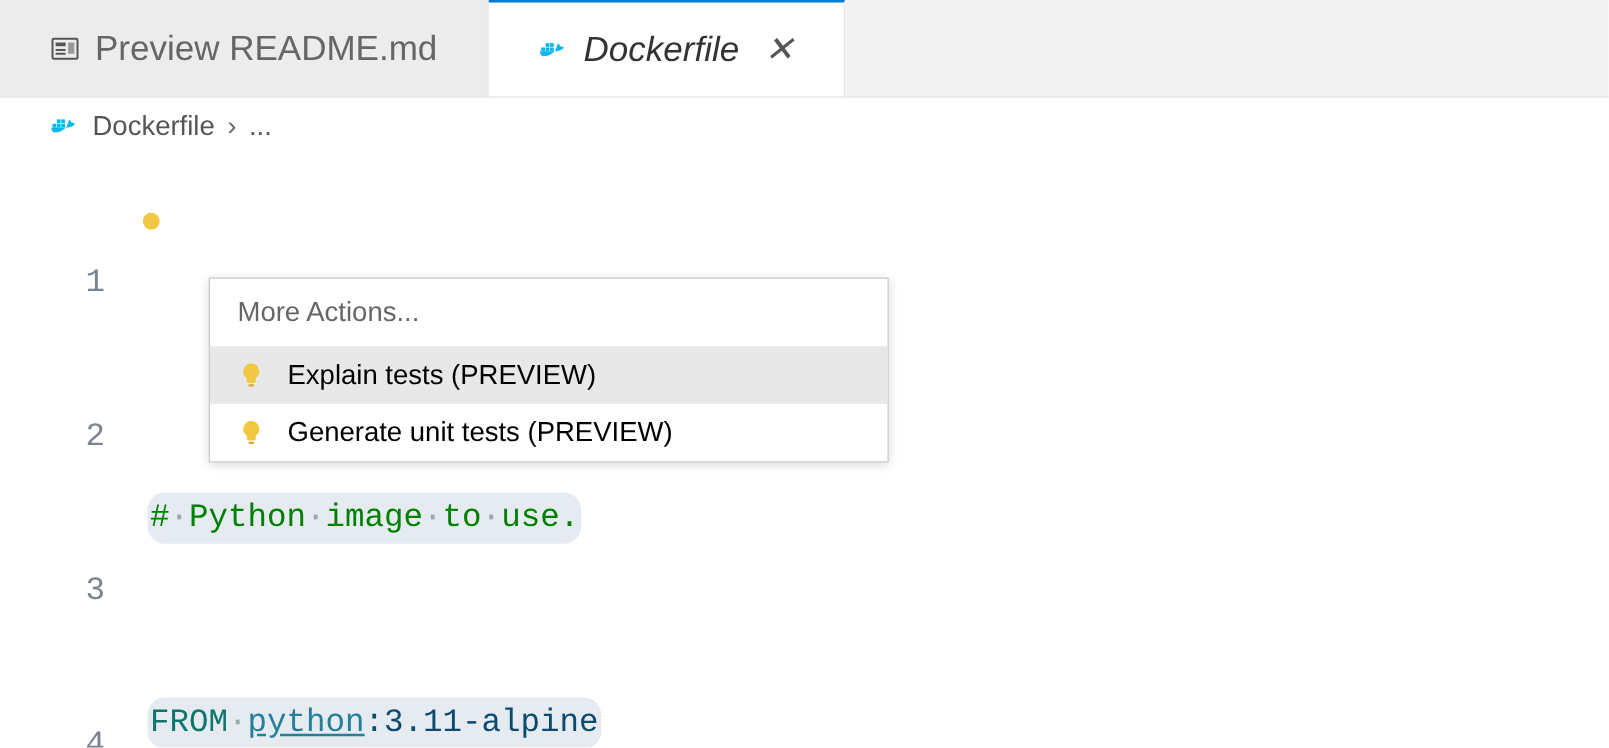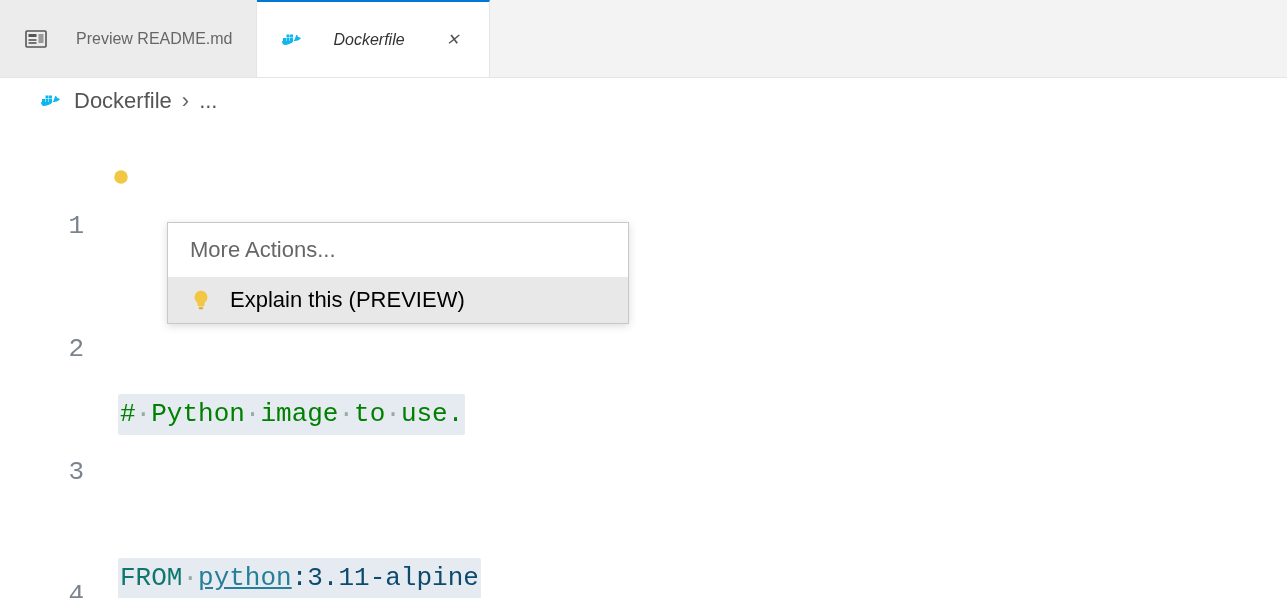--- a/index.html
+++ b/index.html
@@ -15,23 +15,23 @@
     
     .tab-bar {
       height: 78px;
       background: #f3f3f3;
       display: flex;
       border-bottom: 1px solid #e5e5e5;
     }
     .tab {
       display: flex;
       align-items: center;
-      padding: 0 24px;
-      gap: 28px;
-      font-size: 16px;
+      padding: 0 40px;
+      gap: 12px;
+      font-size: 28px;
       cursor: pointer;
       position: relative;
       border-right: 1px solid #e5e5e5;
     }
     .tab.tab-inactive {
       background: #ececec;
       color: #666;
     }
     .tab.tab-active {
       background: #ffffff;
@@ -93,40 +93,40 @@
     }
     .code-area {
       position: relative;
       flex: 1;
     }
     .code-line {
       height: 41px;
       display: flex;
       align-items: center;
     }
-    .selbg { background: #e5ebf1; padding: 0 2px; border-radius: 2px; display:inline-block;margin-top:48px;}
+    .selbg { background: #e5ebf1; padding: 0 2px; border-radius: 14px; display:inline-block;margin-top:48px;}
     .c-comment { color: #008000; }
     .c-keyword { color: #0f766e; }
     .c-link    { color: #267f99; text-decoration: underline; }
     .c-text    { color: #0c4a6e; }
     .dot-sep { color: #9aa; }
 
     .bulb-marker {
       position: absolute;
       left: -6px;
       top: 44px;
       width: 18px; height:18px;
     }
 
     
     .popup {
       position: absolute;
       left: 167px;
       top: 222px;
-      width: 462px;
+      width: 544px;
       background: #fff;
       border: 1px solid #c8c8c8;
       box-shadow: 0 2px 8px rgba(0,0,0,.15);
       z-index: 10;
       font-family: "Segoe UI", sans-serif;
       font-size: 22px;
     }
     .popup-header {
       padding: 14px 22px;
       color: #666;
@@ -235,15 +235,22 @@
   </div>
 </div>
 
 <div class="popup">
   <div class="popup-header">More Actions...</div>
   <div class="popup-item highlight">
     <svg class="bulb" viewBox="0 0 24 24" fill="#f2c744">
       <path d="M12 2a7 7 0 0 0-4 12.7V17a2 2 0 0 0 2 2h4a2 2 0 0 0 2-2v-2.3A7 7 0 0 0 12 2z"></path>
       <rect x="9.5" y="20" width="5" height="2" rx="1" fill="#d4a92e"></rect>
     </svg>
-    <span>Explain this (PREVIEW)</span>
+    <span>Explain tests (PREVIEW)</span>
+  </div>
+  <div class="popup-item">
+    <svg class="bulb" viewBox="0 0 24 24" fill="#f2c744">
+      <path d="M12 2a7 7 0 0 0-4 12.7V17a2 2 0 0 0 2 2h4a2 2 0 0 0 2-2v-2.3A7 7 0 0 0 12 2z"></path>
+      <rect x="9.5" y="20" width="5" height="2" rx="1" fill="#d4a92e"></rect>
+    </svg>
+    <span>Generate unit tests (PREVIEW)</span>
   </div>
 </div>
 
 </body></html>

